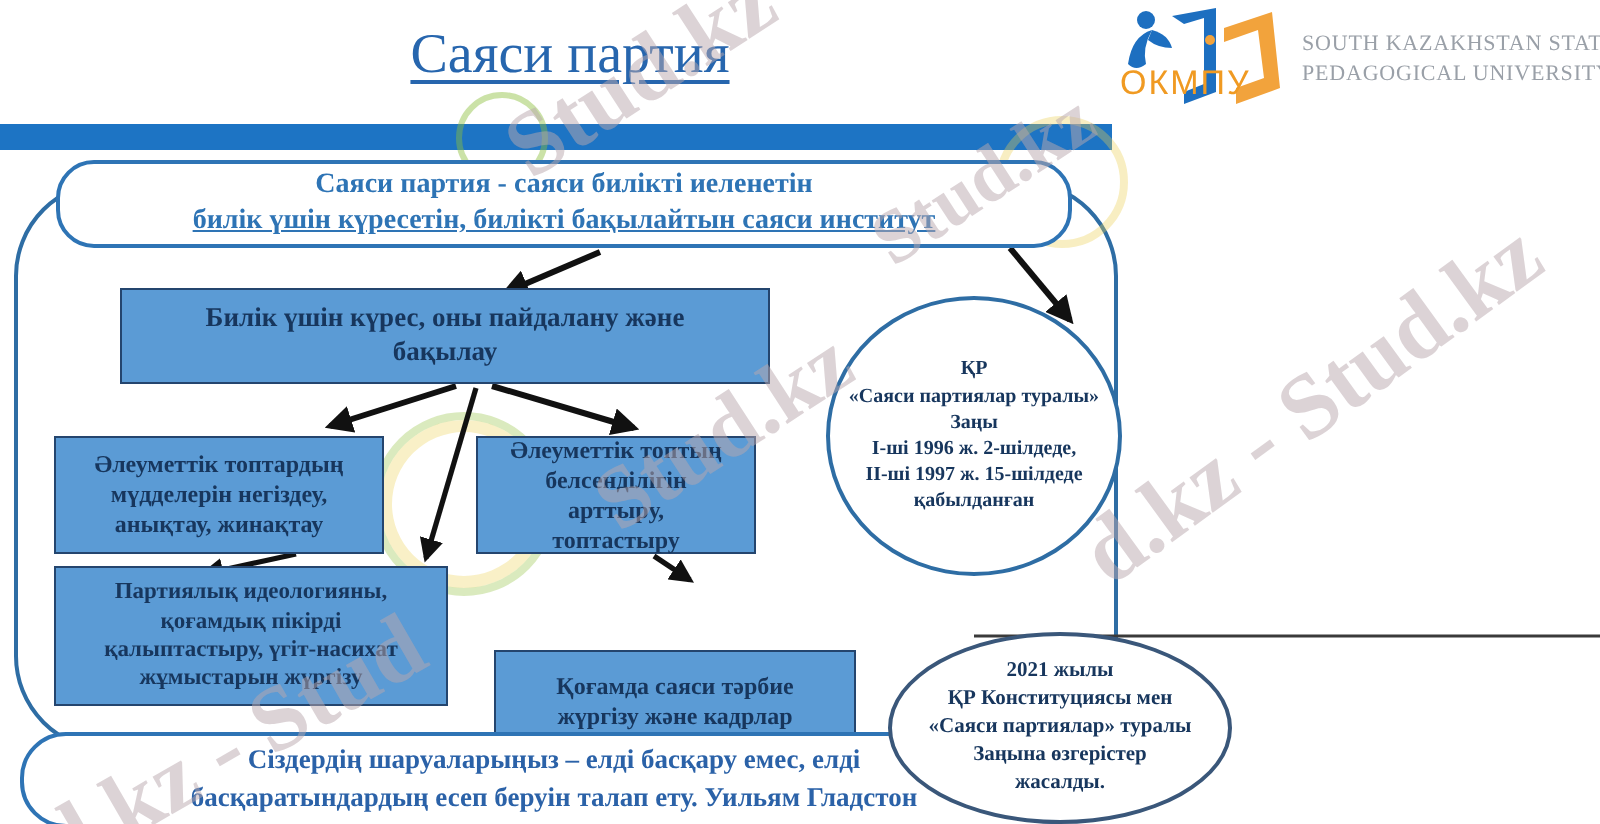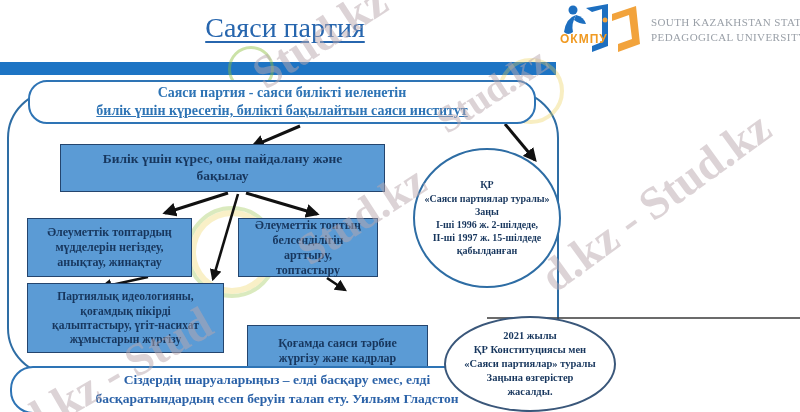--- a/index.html
+++ b/index.html
@@ -11,21 +11,21 @@
     font-size:28px;font-weight:normal;color:#2766ae;
     text-decoration:underline;text-decoration-thickness:2px;text-underline-offset:4px;}
 
   
   .bar{position:absolute;left:0;top:62px;width:556px;height:13px;background:#1d74c4;z-index:1;}
 
   
   .logo{position:absolute;left:556px;top:2px;width:240px;height:54px;z-index:2;}
   .logo-emblem{position:absolute;left:0;top:0;}
   .logo-acronym{position:absolute;left:4px;top:30px;font-family:"Liberation Sans",sans-serif;
-    font-weight:bold;font-size:12px;color:#f09a22;letter-spacing:1px;}
+    font-weight:normal;font-size:17px;color:#f09a22;letter-spacing:1px;}
   .logo-name{position:absolute;left:95px;top:13px;font-size:11px;color:#9aa0a8;
     letter-spacing:0.4px;line-height:1.35;white-space:nowrap;}
 
   
   .frame{position:absolute;left:7px;top:90px;width:548px;height:282px;
     border:2px solid #2e6da4;border-radius:48px;z-index:1;}
 
   
   .defbox{position:absolute;left:28px;top:80px;width:504px;height:40px;background:#fff;
     border:2px solid #2e74b5;border-radius:19px;z-index:4;

